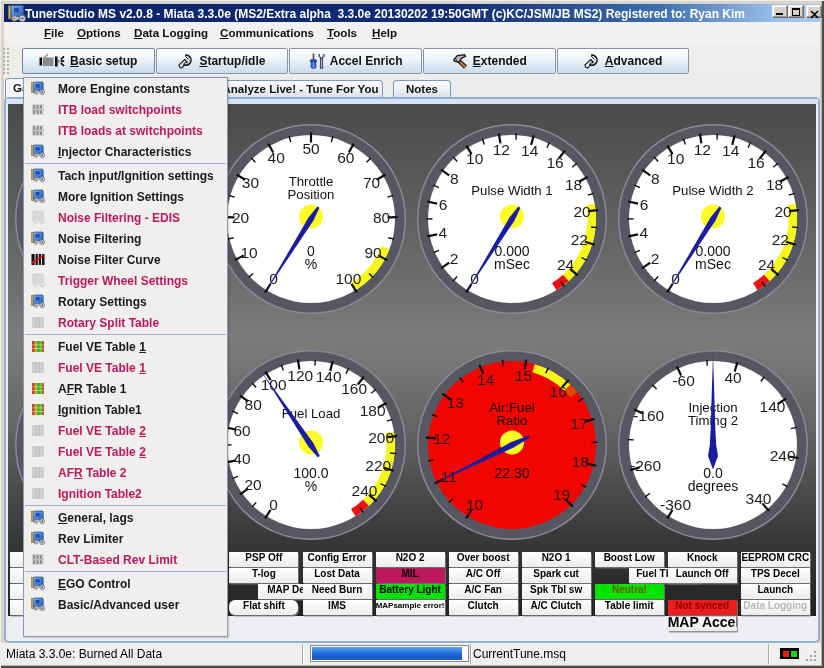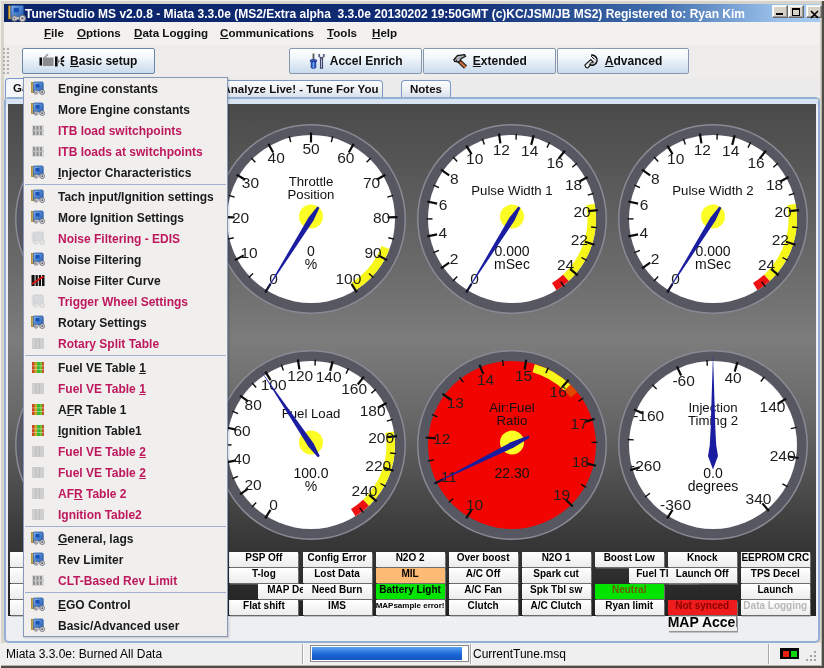--- a/index.html
+++ b/index.html
@@ -163,20 +163,26 @@
   <span style="left:291px"><u>T</u>ools</span>
   <span style="left:336px"><u>H</u>elp</span>
  </div>
  <div class="toolbar">
       <div class="tbtn tbsel" style="left:18.0px">
         <svg width="26" height="16" viewBox="0 0 26 16">
           <use href="#i-hammer-dark"></use>
         </svg>
         <span><u>B</u>asic setup</span>
       </div>
+      <div class="tbtn " style="left:151.7px">
+        <svg width="16" height="16" viewBox="0 0 16 16">
+          <use href="#i-wrench"></use>
+        </svg>
+        <span><u>S</u>tartup/idle</span>
+      </div>
       <div class="tbtn " style="left:285.4px">
         <svg width="16" height="16" viewBox="0 0 16 16">
           <use href="#i-bluetool"></use>
         </svg>
         <span>Accel Enrich</span>
       </div>
       <div class="tbtn " style="left:419.1px">
         <svg width="16" height="16" viewBox="0 0 16 16">
           <use href="#i-hammer-red"></use>
         </svg>
@@ -186,21 +192,21 @@
         <svg width="16" height="16" viewBox="0 0 16 16">
           <use href="#i-wrench"></use>
         </svg>
         <span><u>A</u>dvanced</span>
       </div>
     </div>
  <div class="grip"></div>
  <div class="tabrow">
    <div class="tab tabsel" style="left:1px;width:108px;text-align:left;padding-left:7px">Gauge Cluster</div>
    <div class="tab" style="left:214px;width:165px">Analyze Live! - Tune For You</div>
-   <div class="tab" style="left:397px;width:50px">Notes</div>
+   <div class="tab" style="left:389px;width:58px">Notes</div>
  </div>
  <div class="frame"></div>
  <div class="tband"></div>
  <div class="panel"></div>
  <svg width="824" height="520" viewBox="0 0 824 520" style="position:absolute;left:0;top:98px" font-family="Liberation Sans, sans-serif">
       <circle cx="110" cy="121" r="95" fill="#8a8a95"></circle>
       <circle cx="110" cy="121" r="93.5" fill="#575762"></circle>
       <circle cx="110" cy="121" r="84" fill="#ffffff"></circle>
       <line x1="69.5" y1="185.9" x2="64.2" y2="194.4" stroke="#0c0c0c" stroke-width="2.2"></line>
       <line x1="42.7" y1="157.4" x2="33.9" y2="162.1" stroke="#0c0c0c" stroke-width="2.2"></line>
@@ -520,46 +526,46 @@
     <div class="ic" style="left:448.6px;top:551.9px;">Over boost</div>
     <div class="ic" style="left:521.6px;top:551.9px;">N2O 1</div>
     <div class="ic" style="left:594.7px;top:551.9px;">Boost Low</div>
     <div class="ic" style="left:667.7px;top:551.9px;">Knock</div>
     <div class="ic" style="left:740.8px;top:551.9px;">EEPROM CRC</div>
     <div class="ic" style="left:10.3px;top:568.0px;"></div>
     <div class="ic" style="left:83.3px;top:568.0px;"></div>
     <div class="ic" style="left:156.4px;top:568.0px;"></div>
     <div class="ic" style="left:229.4px;top:568.0px;">T-log</div>
     <div class="ic" style="left:302.5px;top:568.0px;">Lost Data</div>
-    <div class="ic" style="left:375.6px;top:568.0px;background:#fdba74;">MIL</div>
+    <div class="ic" style="left:375.6px;top:568.0px;background:#be185d;">MIL</div>
     <div class="ic" style="left:448.6px;top:568.0px;">A/C Off</div>
     <div class="ic" style="left:521.6px;top:568.0px;">Spark cut</div>
     <div class="ic" style="left:629px;top:568.0px;">Fuel Tbl sw</div>
     <div class="ic" style="left:667.7px;top:568.0px;">Launch Off</div>
     <div class="ic" style="left:740.8px;top:568.0px;">TPS Decel</div>
     <div class="ic" style="left:10.3px;top:584.1px;"></div>
     <div class="ic" style="left:83.3px;top:584.1px;"></div>
     <div class="ic" style="left:156.4px;top:584.1px;"></div>
     <div class="ic" style="left:229.4px;top:584.1px;margin-left:29px;">MAP Decel</div>
     <div class="ic" style="left:302.5px;top:584.1px;">Need Burn</div>
     <div class="ic" style="left:375.6px;top:584.1px;background:#00e400;">Battery Light</div>
     <div class="ic" style="left:448.6px;top:584.1px;">A/C Fan</div>
     <div class="ic" style="left:521.6px;top:584.1px;">Spk Tbl sw</div>
     <div class="ic" style="left:594.7px;top:584.1px;background:#00e400;color:#6b5c00;">Neutral</div>
     <div class="ic" style="left:667.7px;top:584.1px;font-size:14px;margin-top:32px;">MAP Accel Enrich</div>
     <div class="ic" style="left:740.8px;top:584.1px;">Launch</div>
     <div class="ic" style="left:10.3px;top:600.2px;"></div>
     <div class="ic" style="left:83.3px;top:600.2px;"></div>
     <div class="ic" style="left:156.4px;top:600.2px;"></div>
-    <div class="ic" style="left:229.4px;top:600.2px;">Flat shift</div>
+    <div class="ic" style="left:229.4px;top:600.2px;border-radius:6px;">Flat shift</div>
     <div class="ic" style="left:302.5px;top:600.2px;">IMS</div>
     <div class="ic" style="left:375.6px;top:600.2px;font-size:8px;">MAPsample error!</div>
     <div class="ic" style="left:448.6px;top:600.2px;">Clutch</div>
     <div class="ic" style="left:521.6px;top:600.2px;">A/C Clutch</div>
-    <div class="ic" style="left:594.7px;top:600.2px;">Ryan limit</div>
+    <div class="ic" style="left:594.7px;top:600.2px;">Table limit</div>
     <div class="ic" style="left:667.7px;top:600.2px;background:#ee1c1c;color:#8b0000;">Not synced</div>
     <div class="ic" style="left:740.8px;top:600.2px;color:#b9b9b9;">Data Logging</div>
  <div class="statusbar">
    <span class="s1">Miata 3.3.0e: Burned All Data</span>
    <div class="sdiv" style="left:301px"></div>
    <div class="pbar">
         <div class="pfill"></div>
       </div>
    <div class="sdiv" style="left:469px"></div>
    <span style="position:absolute;left:472px;top:4px">CurrentTune.msq</span>
@@ -576,26 +582,20 @@
           <circle cx="7" cy="11" r="1.1"></circle>
           <circle cx="11" cy="11" r="1.1"></circle>
         </g>
    </svg>
  </div>
  <div class="menu">
       <div class="mitem">
         <svg width="16" height="16" viewBox="0 0 16 16">
           <use href="#i-dlg"></use>
         </svg>
-        <span>Engine constants</span>
-      </div>
-      <div class="mitem">
-        <svg width="16" height="16" viewBox="0 0 16 16">
-          <use href="#i-dlg"></use>
-        </svg>
         <span>More Engine constants</span>
       </div>
       <div class="mitem dis">
         <svg width="16" height="16" viewBox="0 0 16 16">
           <use href="#i-grid"></use>
         </svg>
         <span>ITB load switchpoints</span>
       </div>
       <div class="mitem dis">
         <svg width="16" height="16" viewBox="0 0 16 16">

